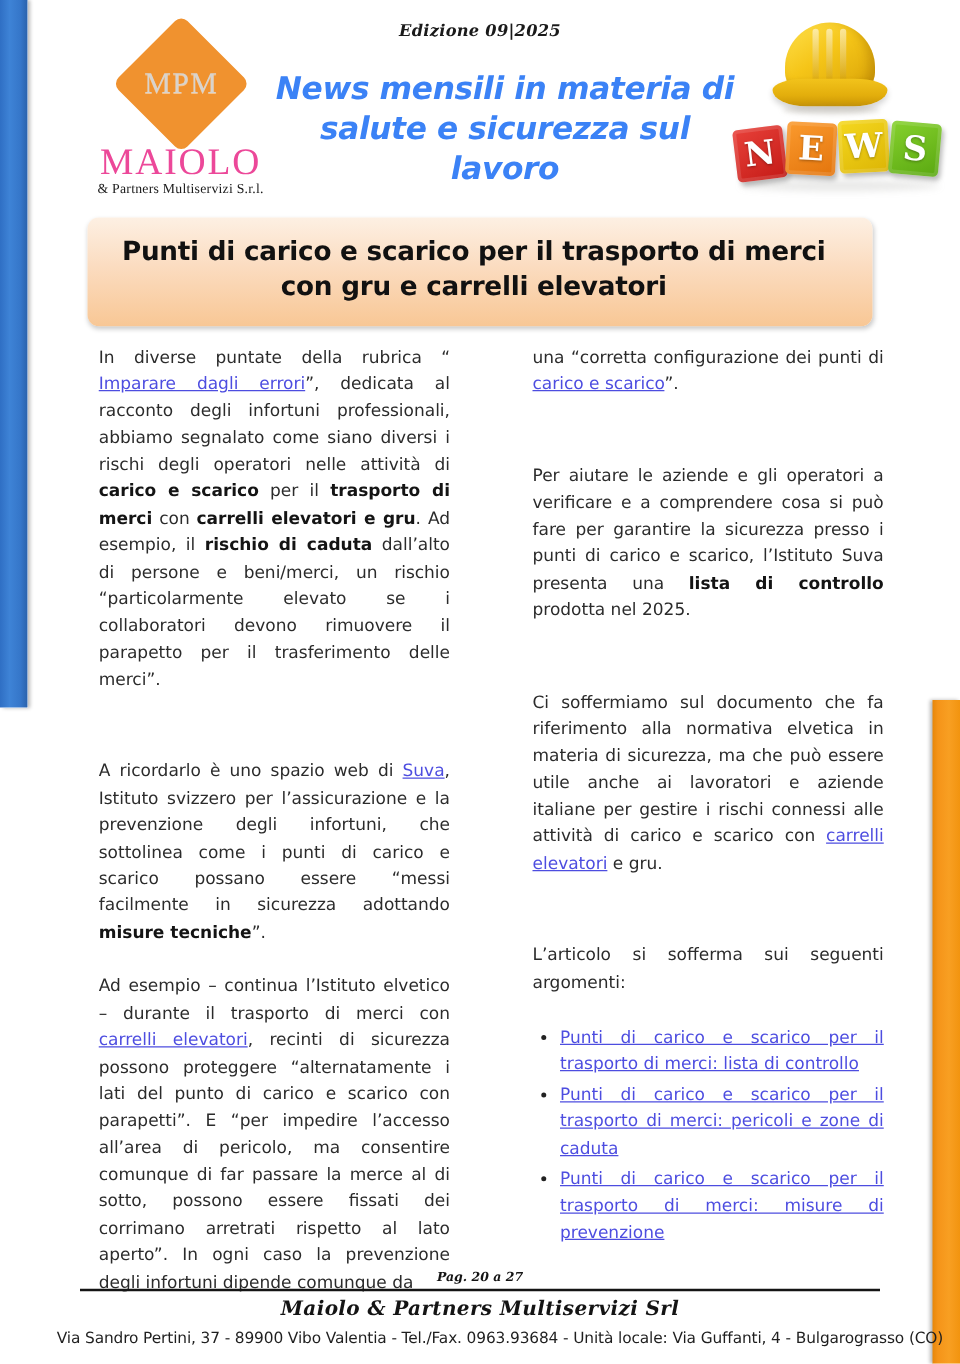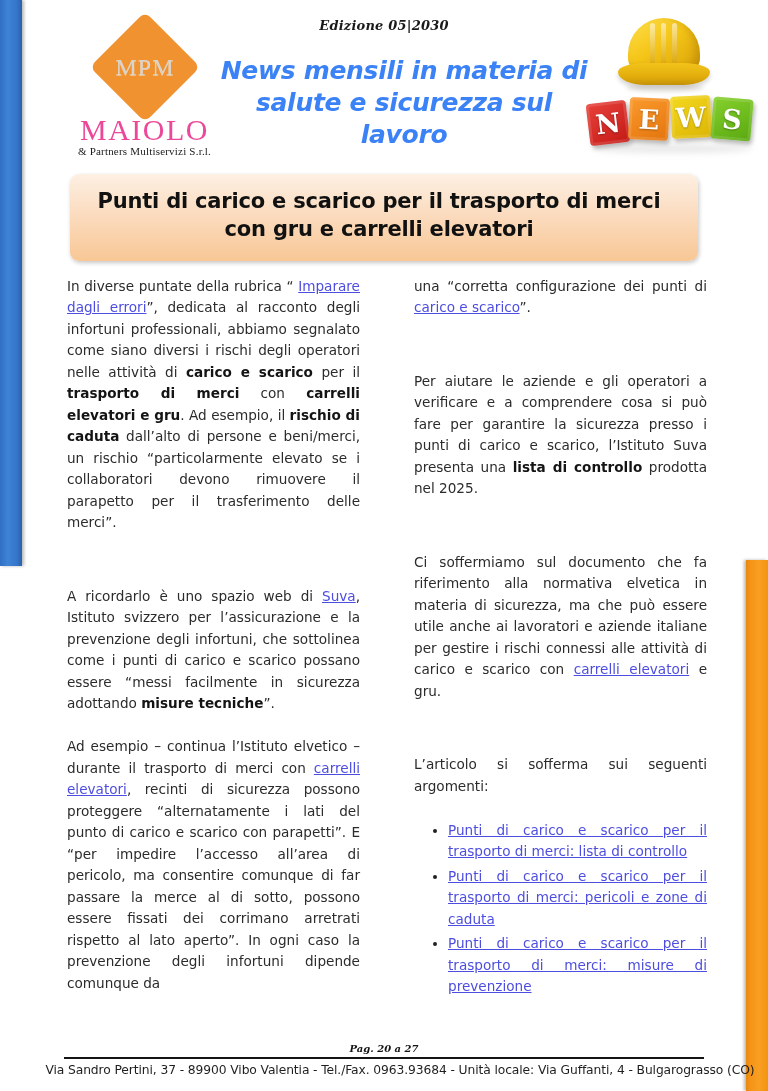--- a/index.html
+++ b/index.html
@@ -248,21 +248,21 @@
     font-family: "DejaVu Sans", sans-serif;
     font-size: 13.6px;
     line-height: 1.58;
     text-align: justify;
     color: #2b2b2b;
   }
   .col-left  { left: 67px; }
   .col-right { left: 414px; }
 
   .col p {
-    margin: 0 0 22px 0;
+    margin: 0 0 22px 12px;
     text-align: justify;
   }
   .col p.tight { margin-bottom: 0; }
   .gap-lg { height: 30px; }
 
   b, strong { font-weight: bold; color: #141414; }
 
   a.doclink {
     color: #4d4de0;
     text-decoration: underline;
@@ -322,21 +322,21 @@
   }
 </style>
 </head>
 <body>
 
 <div class="sidebar-blue"></div>
 <div class="sidebar-orange"></div>
 
 <div class="header">
 
-  <div class="edition">Edizione 05|2030</div>
+  <div class="edition">Edizione 09|2025</div>
 
   <div class="logo-block">
     <div class="logo-diamond">
       <div class="logo-diamond-text">MPM</div>
     </div>
     <div class="logo-name">MAIOLO</div>
     <div class="logo-sub">&amp; Partners Multiservizi S.r.l.</div>
   </div>
 
   <div class="masthead">
@@ -399,14 +399,15 @@
       <li><a class="doclink">Punti di carico e scarico per il trasporto di merci: lista di controllo</a></li>
       <li><a class="doclink">Punti di carico e scarico per il trasporto di merci: pericoli e zone di caduta</a></li>
       <li><a class="doclink">Punti di carico e scarico per il trasporto di merci: misure di prevenzione</a></li>
     </ul>
   </div>
 </div>
 
 <div class="footer">
   <div class="page-count">Pag. 20 a 27</div>
   <div class="footer-rule"></div>
+  <div class="footer-company">Maiolo &amp; Partners Multiservizi Srl</div>
   <div class="footer-address">Via Sandro Pertini, 37 - 89900 Vibo Valentia - Tel./Fax. 0963.93684 - Unità locale: Via Guffanti, 4 - Bulgarograsso (CO)</div>
 </div>
 
 </body></html>

